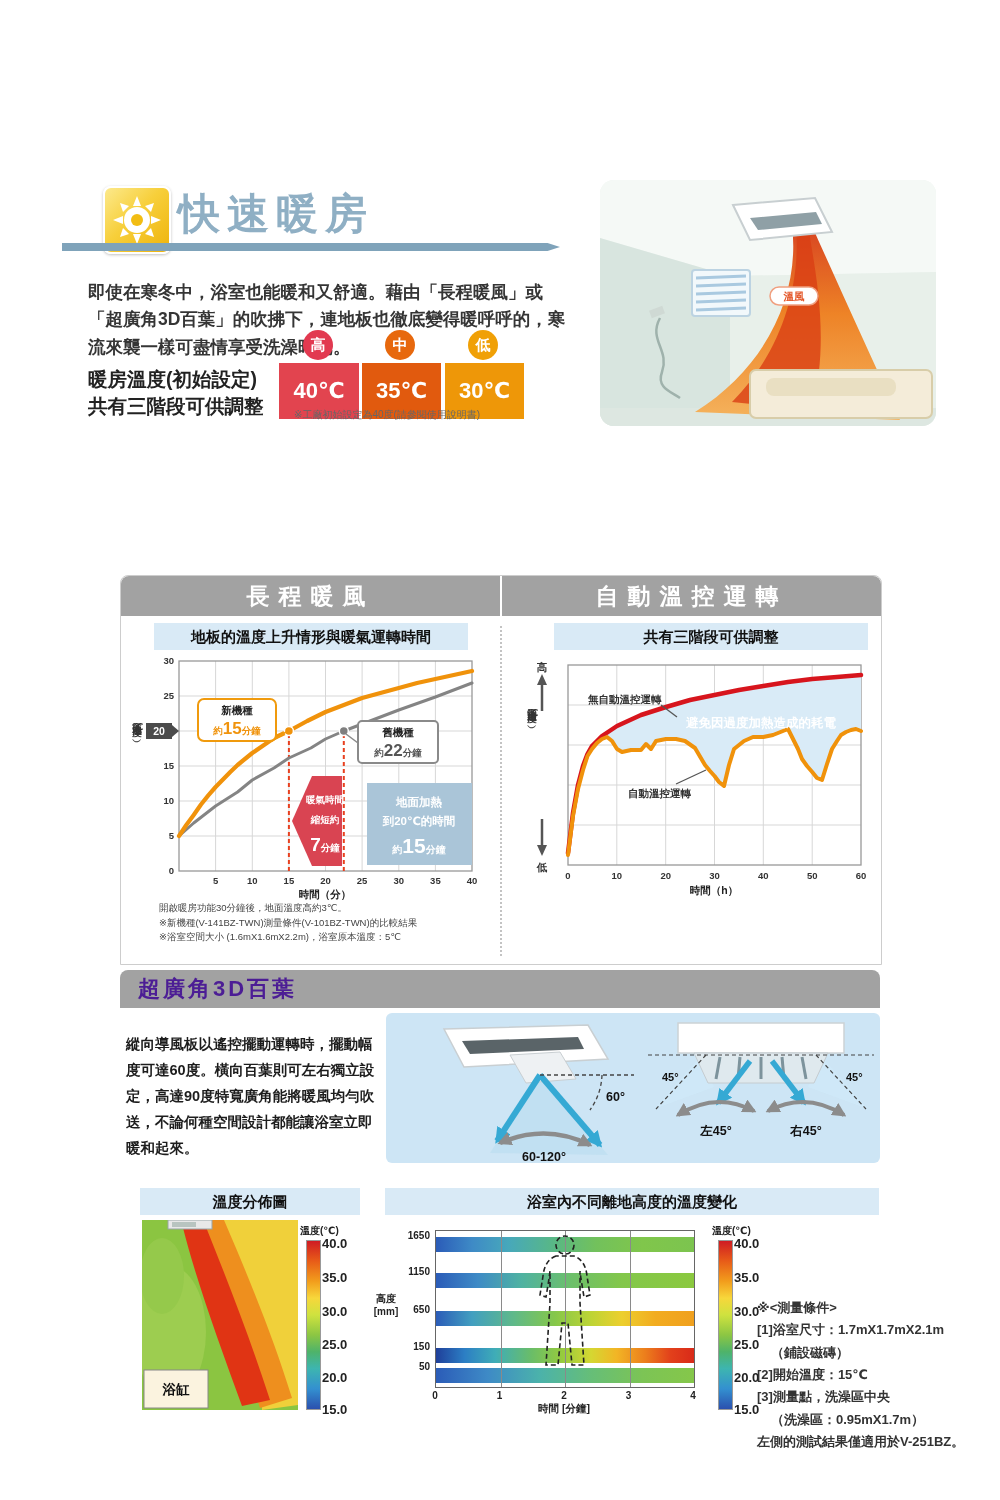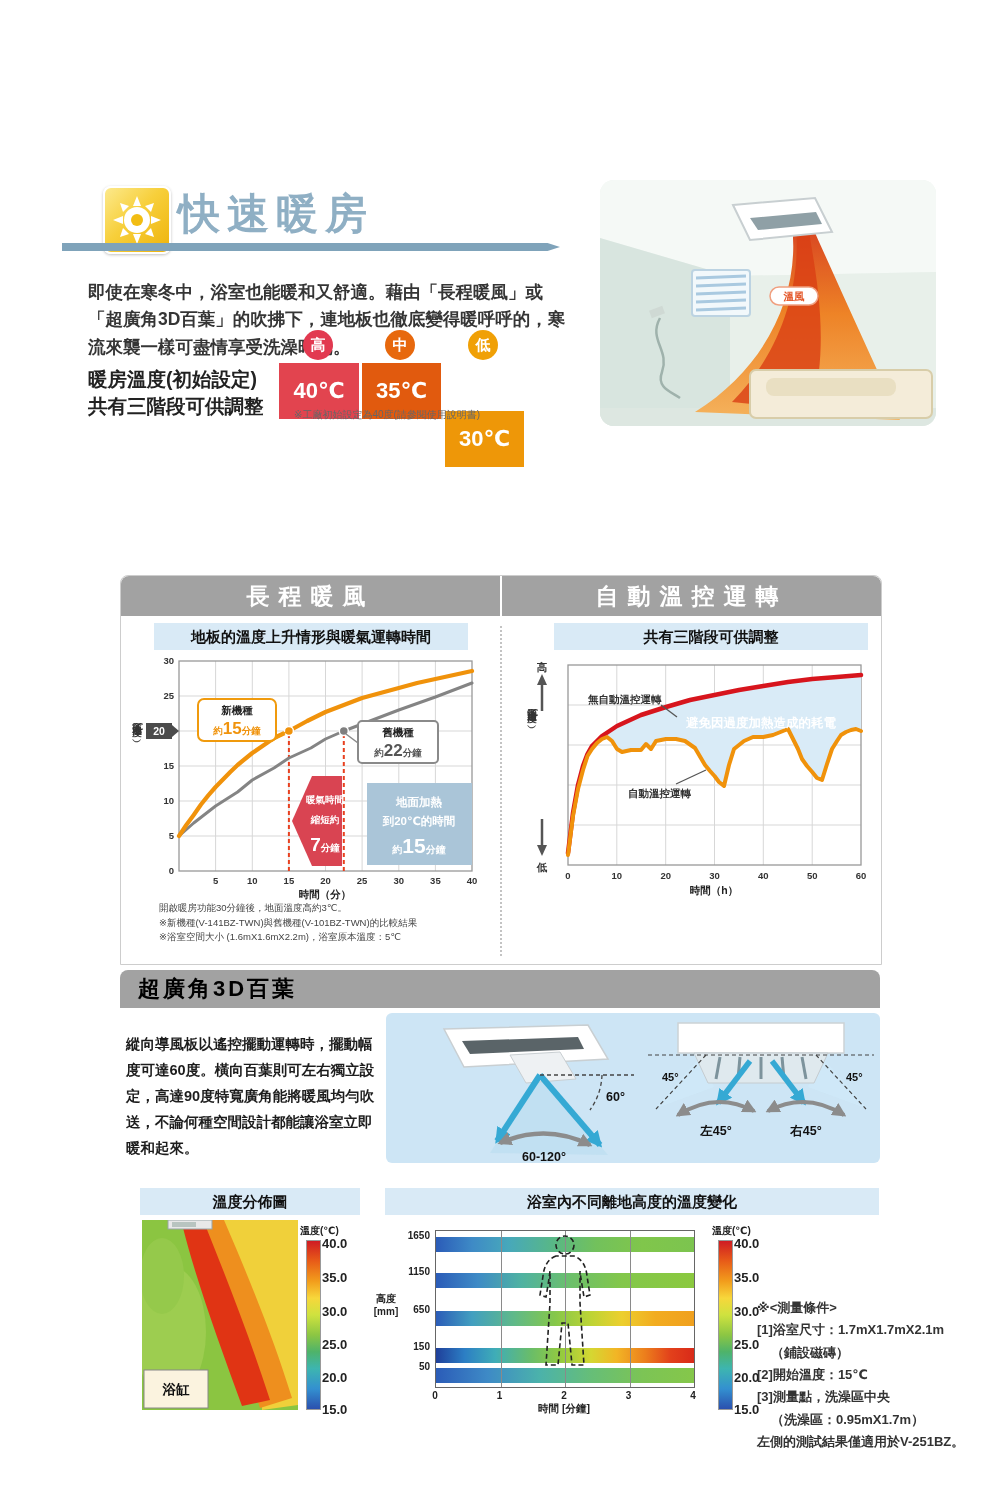--- a/index.html
+++ b/index.html
@@ -26,21 +26,21 @@
     border-radius:8px 8px 0 0;background:#fff;}
   .gray-header{position:absolute;top:0;height:40px;background:#a2a2a2;color:#fff;
     font-size:23px;text-align:center;line-height:40px;letter-spacing:9px;}
   #mid-divider{position:absolute;left:379px;top:50px;height:330px;border-left:2px dotted #c3c3c3;}
   .blue-strip{position:absolute;height:27px;background:#d9eaf6;color:#111;font-size:15px;
     text-align:center;line-height:27px;}
   .vlabel{writing-mode:vertical-rl;text-orientation:mixed;font-size:9.5px;color:#333;letter-spacing:1px;}
   .chart-foot{font-size:9.5px;color:#444;line-height:1.55;}
   
   #louver-bar{left:120px;top:970px;width:760px;height:38px;background:#a2a2a2;border-radius:8px 8px 0 0;
-    color:#000000;font-size:22px;line-height:38px;padding-left:18px;box-sizing:border-box;letter-spacing:3px;}
+    color:#4c1d95;font-size:22px;line-height:38px;padding-left:18px;box-sizing:border-box;letter-spacing:3px;}
   #louver-par{left:126px;top:1016px;width:258px;font-size:14.5px;line-height:1.8;color:#1d1d1d;}
   #louver-panel{left:386px;top:1013px;width:494px;height:150px;background:#cde5f5;border-radius:6px;}
   
   .scalebar{width:13px;height:168px;border:1px solid #999;}
   .scale-tick{position:absolute;left:22px;width:40px;font-size:13px;color:#222;}
   .hbar{position:absolute;left:0;right:0;height:15px;}
   .vgrid{position:absolute;top:0;bottom:0;width:1px;background:#8a8a8a;z-index:2;}
   .ytick{position:absolute;width:40px;text-align:right;font-size:10px;color:#222;}
   .xtick{position:absolute;font-size:10px;color:#222;transform:translateX(-50%);}
   #hc-notes{left:757px;top:1297px;width:238px;font-size:13px;font-weight:600;color:#333;line-height:1.72;}
@@ -78,21 +78,21 @@
     <div>暖房溫度(初始設定)</div>
     <div>共有三階段可供調整</div>
   </div>
 
   <div class="abs b level-badge" style="left:303px;top:330px;background:#e23950;">高</div>
   <div class="abs b level-badge" style="left:385px;top:330px;background:#e7680d;">中</div>
   <div class="abs b level-badge" style="left:468px;top:330px;background:#f0a006;">低</div>
 
   <div class="abs b level-box" style="left:279px;top:363px;width:80px;background:#e2444f;">40℃</div>
   <div class="abs b level-box" style="left:362px;top:363px;width:79px;background:#e15a0e;">35℃</div>
-  <div class="abs b level-box" style="left:445px;top:363px;width:79px;background:#ee9708;margin-top:48px;">30℃</div>
+  <div class="abs b level-box" style="left:445px;top:363px;width:79px;background:#ee9708;">30℃</div>
 
   <div class="abs" id="hero-footnote">※工廠初始設定為40度(請參閱使用說明書)</div>
 
   <div class="abs" id="hero-illustration">
     <svg width="336" height="246" viewBox="0 0 336 246">
       <defs>
         <linearGradient id="plume" x1="0" y1="0" x2="0" y2="1">
           <stop offset="0" stop-color="#d63a16"></stop>
           <stop offset="0.45" stop-color="#ee7d1c"></stop>
           <stop offset="1" stop-color="#f6b056"></stop>
@@ -225,21 +225,21 @@
         <text x="228.1" y="231">25</text>
         <text x="264.8" y="231">30</text>
         <text x="301.4" y="231">35</text>
         <text x="338" y="231">40</text>
       </g>
       <text x="191" y="245" font-size="10.5" font-weight="bold" fill="#222" text-anchor="middle">時間（分）</text>
     </svg>
 
     <div class="abs chart-foot" style="left:38px;top:325px;width:330px;">
       <div>開啟暖房功能30分鐘後，地面溫度高約3℃。</div>
-      <div>※新機種(V-141BZ-TWN)與舊機種(V-101BZ-TWN)的比較結果</div>
+      <div>※新機種(V-141BZ-TWN)測量條件(V-101BZ-TWN)的比較結果</div>
       <div>※浴室空間大小 (1.6mX1.6mX2.2m)，浴室原本溫度：5℃</div>
     </div>
 
     <div class="blue-strip b" style="left:433px;top:47px;width:314px;">共有三階段可供調整</div>
     <span class="abs vlabel b" style="left:404px;top:125px;">浴室內溫度（℃）</span>
 
     <svg class="abs" style="left:405px;top:77px;" width="352" height="245" viewBox="0 0 352 245">
       <g stroke="#d7d7d7" stroke-width="1">
         <line x1="90.8" y1="12" x2="90.8" y2="212"></line>
           <line x1="139.7" y1="12" x2="139.7" y2="212"></line>

